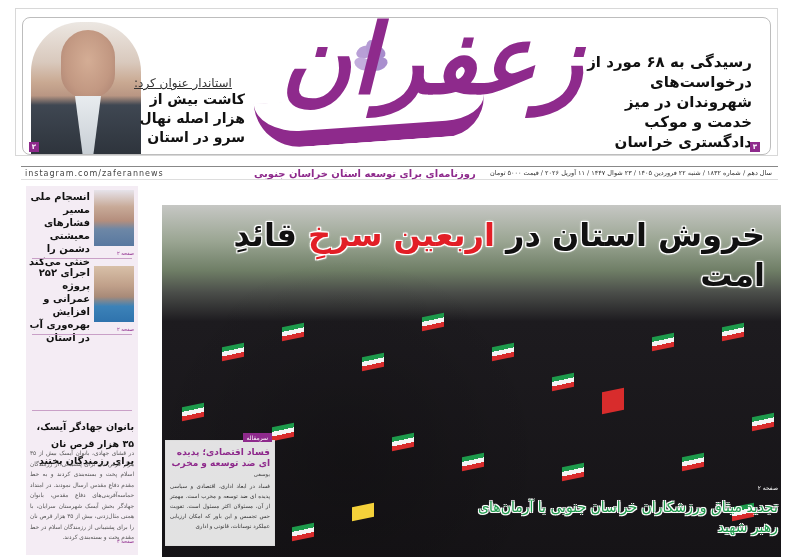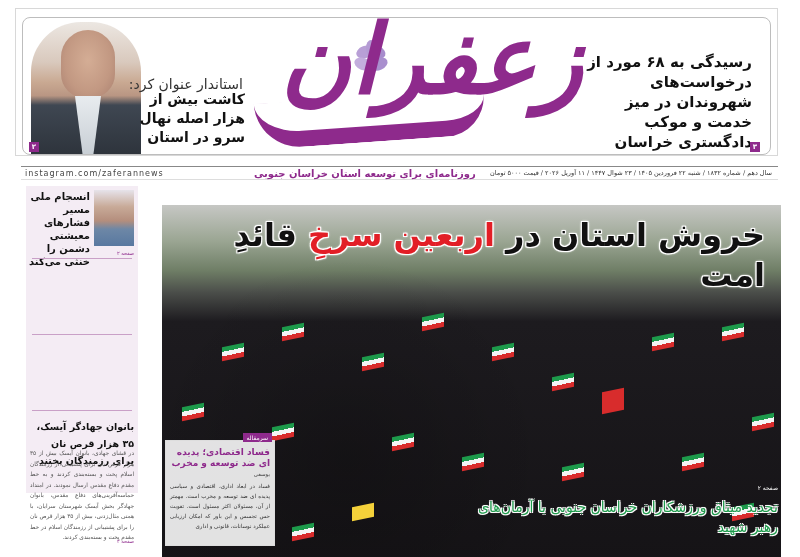--- a/index.html
+++ b/index.html
@@ -25,22 +25,22 @@
     content: ""; position: absolute; left: 30px; top: 8px; width: 54px; height: 68px;
     background: radial-gradient(ellipse at 50% 45%, #d4ad95 0%, #c29882 60%, #a98070 100%);
     border-radius: 27px 27px 24px 24px;
   }
   .portrait::after {
     content: ""; position: absolute; left: 44px; top: 74px; width: 26px; height: 60px;
     background: linear-gradient(180deg, #e8ecef, #c7ced4);
     clip-path: polygon(0 0, 100% 0, 70% 100%, 30% 100%);
   }
   .left-kicker {
-    position: absolute; left: 100px; top: 58px; width: 120px; text-align: right;
-    font-size: 14px; color: #333; direction: rtl;
+    position: absolute; left: 100px; top: 58px; width: 120px; text-align: center;
+    font-size: 12px; color: #333; direction: rtl; text-decoration: underline;
   }
   .left-headline {
     position: absolute; left: 98px; top: 72px; width: 124px; text-align: right;
     font-size: 14px; font-weight: bold; line-height: 19px; color: #111; direction: rtl;
   }
   .page-badge {
     position: absolute; width: 10px; height: 10px; background: #8e2a8c; color: #fff;
     font-size: 7px; line-height: 10px; text-align: center; font-weight: bold;
   }
 
@@ -72,21 +72,21 @@
     position: absolute; left: 21px; top: 158px; width: 757px; height: 14px;
     border-top: 1px solid #888; border-bottom: 1px solid #ddd;
     font-size: 8px; line-height: 13px; margin-top: 8px;
   }
   .insta { position: absolute; left: 4px; top: 0; color: #444; letter-spacing: 1px; font-size: 8px; }
   .tagline { position: absolute; left: 233px; top: 0; color: #8e2a8c; font-weight: bold; direction: rtl; font-size: 10px; text-align: right; }
   .issue-info { position: absolute; right: 6px; top: 0; color: #333; direction: rtl; font-size: 6.5px; }
 
   
   .sidebar {
-    position: absolute; left: 26px; top: 186px; width: 112px; height: 307px;
+    position: absolute; left: 26px; top: 186px; width: 112px; height: 369px;
     background: #f4ecf4;
     text-decoration: underline;
   }
   .side-item { position: absolute; left: 0; width: 112px; }
   .side-photo {
     position: absolute; right: 4px; top: 4px; width: 40px; height: 56px;
     background: linear-gradient(180deg, #e6e3ea 0%, #c8aa98 30%, #b48e7d 55%, #6d87a6 70%, #5878a0 100%);
   }
   .side-photo.p2 { background: linear-gradient(180deg, #d8c0a8 0%, #c0a08a 35%, #a88a78 55%, #3c82b8 72%, #2f73ad 100%); }
   .side-photo.p3 { background: linear-gradient(180deg, #ece8e6 0%, #9a7c6a 30%, #8b6e5c 55%, #3d3d44 72%, #2c2c33 100%); }
@@ -198,20 +198,25 @@
 </div>
 
 <div class="sidebar">
   <div class="side-item" style="top:0; height:72px;">
     <div class="side-photo"></div>
     <div class="side-text">انسجام ملی مسیر فشارهای معیشتی دشمن را خنثی می‌کند</div>
     <div class="side-ref" style="top:64px;">صفحه ۲</div>
   </div>
   <div class="side-divider" style="top:72px;"></div>
 
+  <div class="side-item" style="top:76px; height:72px;">
+    <div class="side-photo p2"></div>
+    <div class="side-text">اجرای ۲۵۲ پروژه عمرانی و افزایش بهره‌وری آب در استان</div>
+    <div class="side-ref" style="top:64px;">صفحه ۲</div>
+  </div>
   <div class="side-divider" style="top:148px;"></div>
 
   <div class="side-divider" style="top:224px;"></div>
 
   <div class="side-story-title">بانوان جهادگر آیسک، ۳۵ هزار قرص نان برای رزمندگان پختند</div>
   <div class="side-story-body">در قشای جهادی، بانوان آیسک بیش از ۳۵ هزار قرص نان برای پشتیبانی از رزمندگان اسلام پخت و بسته‌بندی کردند و به خط مقدم دفاع مقدس ارسال نمودند. در امتداد حماسه‌آفرینی‌های دفاع مقدس، بانوان جهادگر بخش آیسک شهرستان سرایان، با همتی مثال‌زدنی، بیش از ۳۵ هزار قرص نان را برای پشتیبانی از رزمندگان اسلام در خط مقدم پخت و بسته‌بندی کردند.</div>
   <div class="side-ref" style="top:352px;">صفحه ۲</div>
 </div>
 
 <div class="main-photo">

